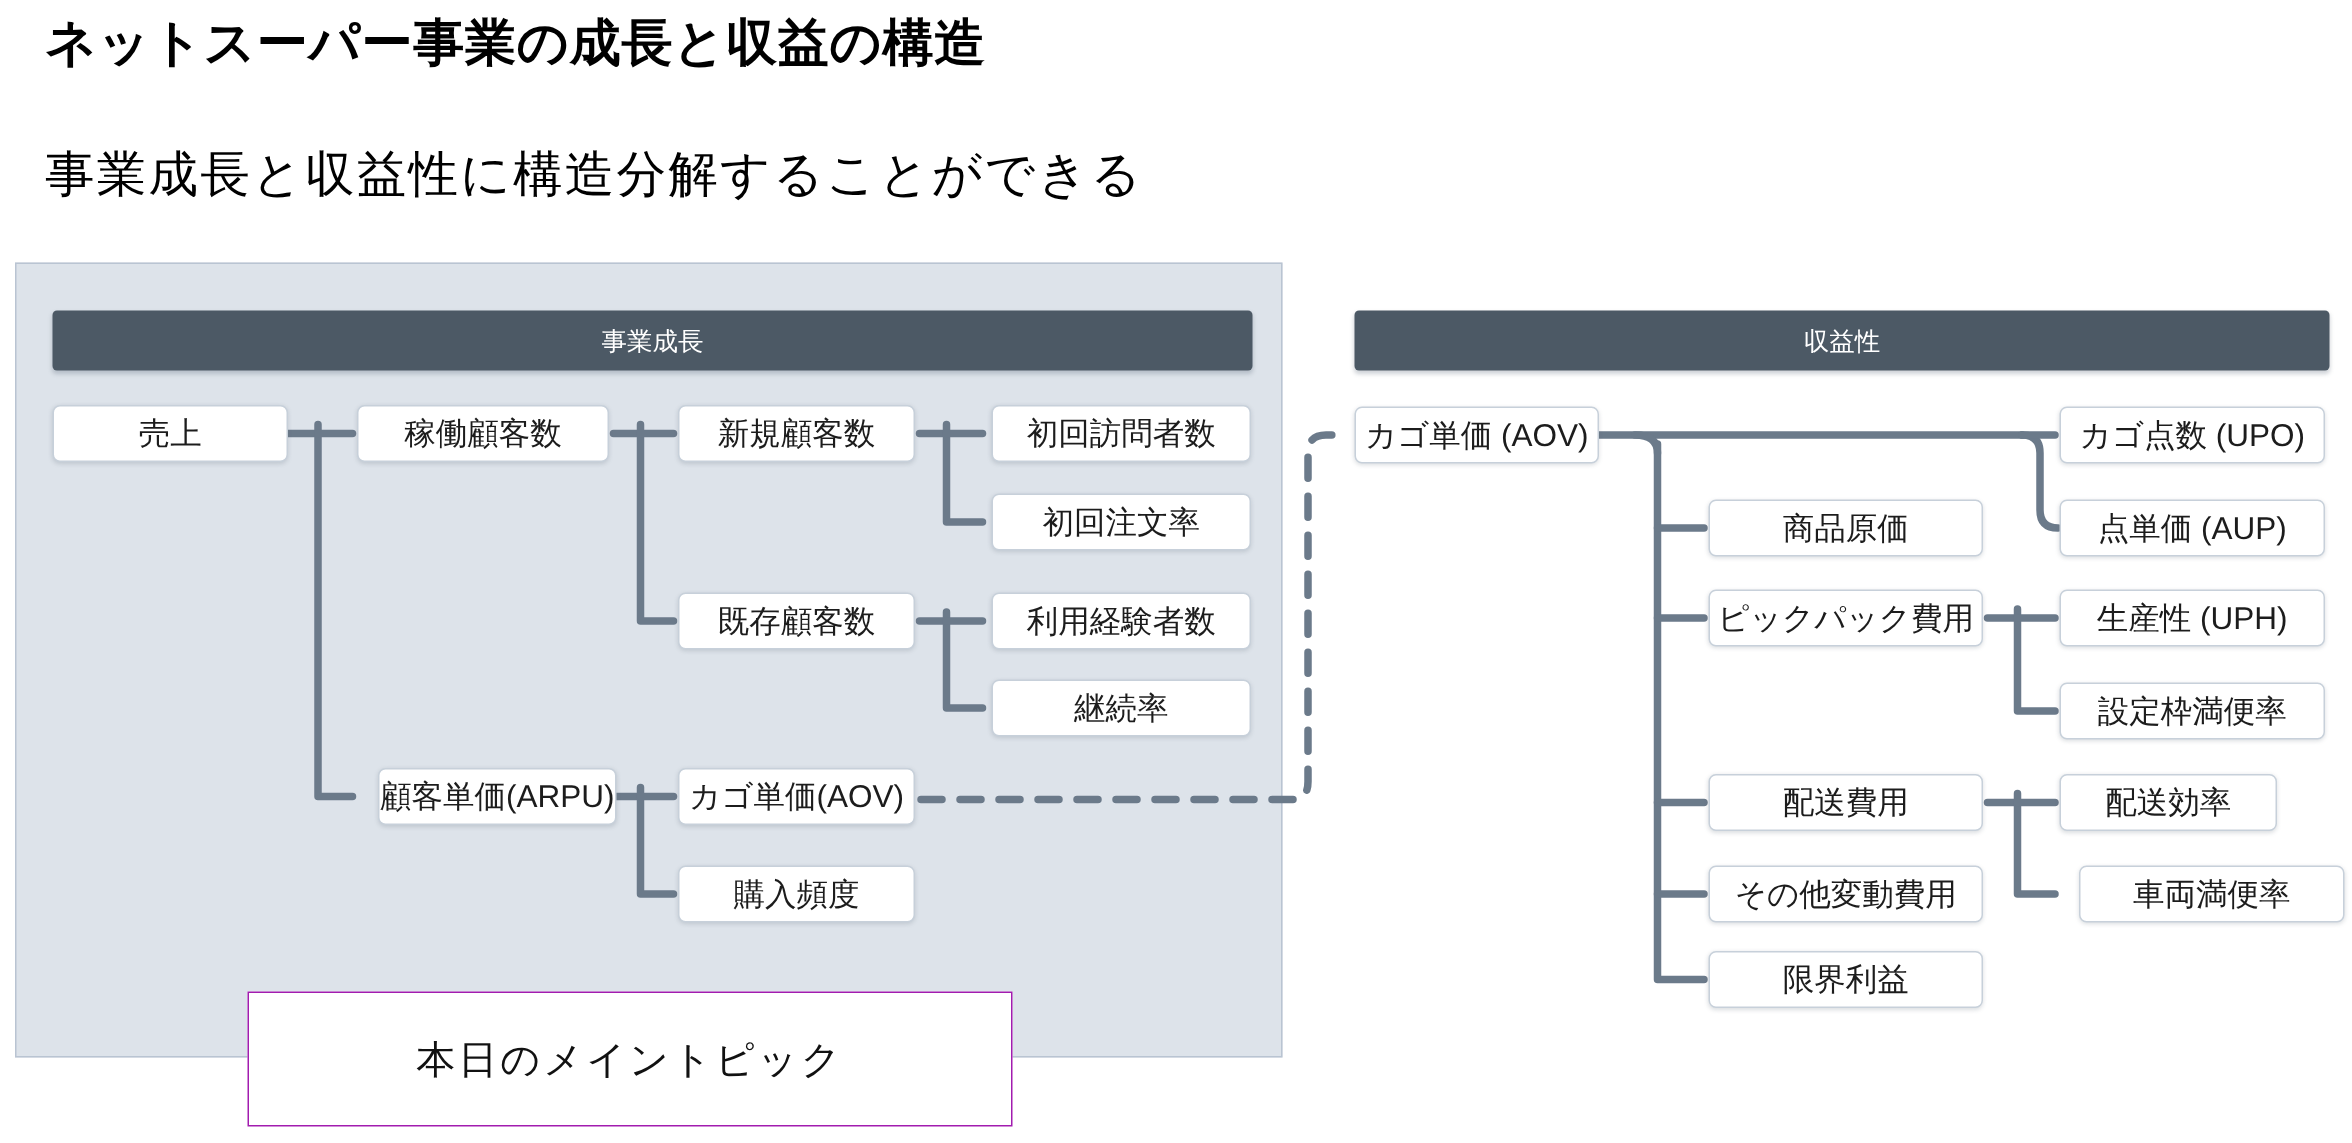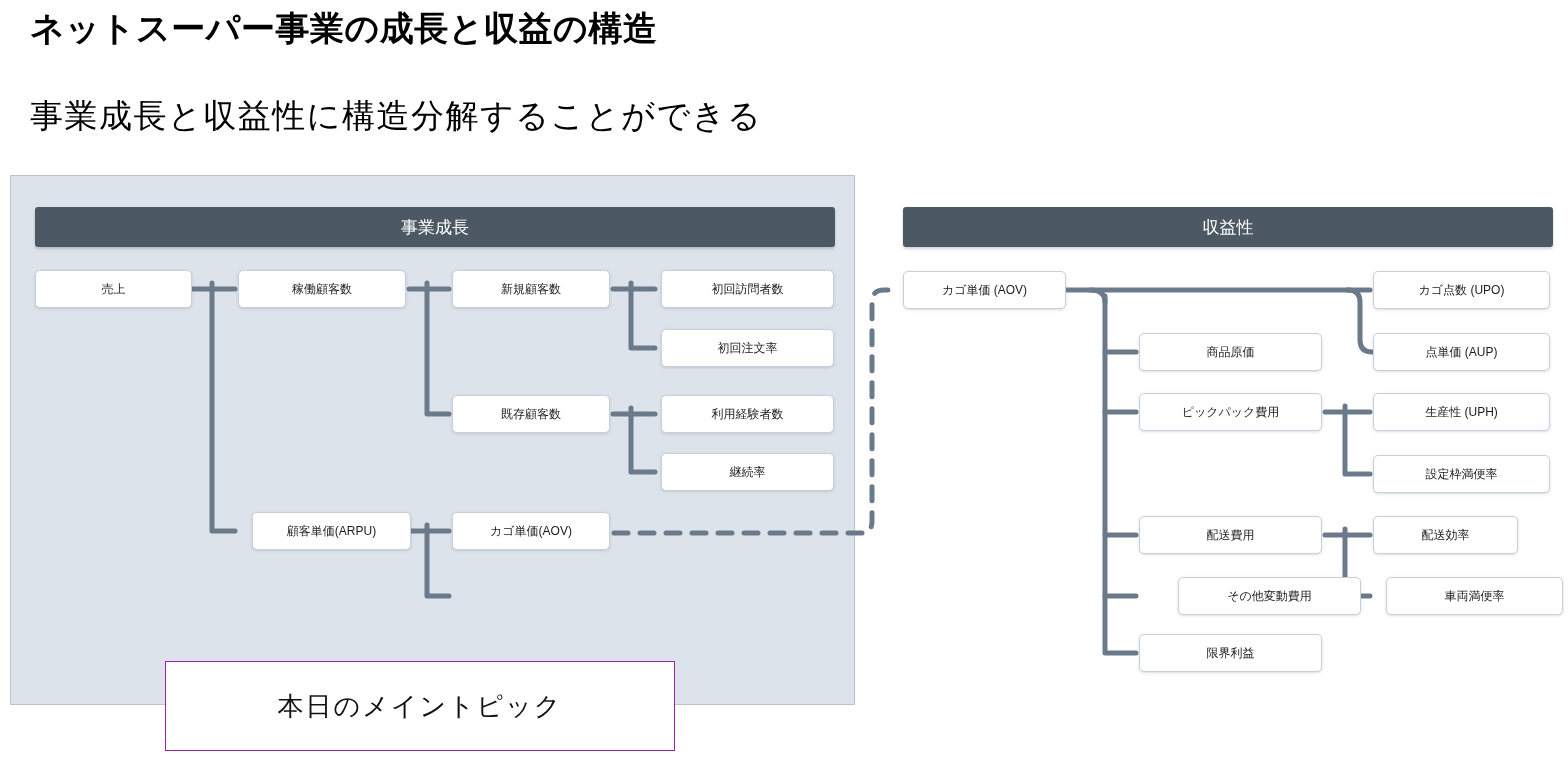--- a/index.html
+++ b/index.html
@@ -64,21 +64,21 @@
   
   .node {
     position: absolute;
     background: #ffffff;
     border: 1px solid #c7d0da;
     border-radius: 5px;
     box-shadow: 0 1px 3px rgba(90,105,120,0.22);
     display: flex;
     align-items: center;
     justify-content: center;
-    font-size: 12px;
+    font-size: 21px;
     color: #1c1c1c;
     box-sizing: border-box;
     white-space: nowrap;
   }
 
   
   .callout {
     position: absolute;
     left: 165px; top: 661px;
     width: 510px; height: 90px;
@@ -162,31 +162,32 @@
   <div class="node" style="left:35px;  top:270px; width:157px; height:38px;">売上</div>
   <div class="node" style="left:238px; top:270px; width:168px; height:38px;">稼働顧客数</div>
   <div class="node" style="left:452px; top:270px; width:158px; height:38px;">新規顧客数</div>
   <div class="node" style="left:661px; top:270px; width:173px; height:38px;">初回訪問者数</div>
   <div class="node" style="left:661px; top:329px; width:173px; height:38px;">初回注文率</div>
   <div class="node" style="left:452px; top:395px; width:158px; height:38px;">既存顧客数</div>
   <div class="node" style="left:661px; top:395px; width:173px; height:38px;">利用経験者数</div>
   <div class="node" style="left:661px; top:453px; width:173px; height:38px;">継続率</div>
   <div class="node" style="left:252px; top:512px; width:159px; height:38px;">顧客単価(ARPU)</div>
   <div class="node" style="left:452px; top:512px; width:158px; height:38px;">カゴ単価(AOV)</div>
+  <div class="node" style="left:452px; top:577px; width:158px; height:38px;">購入頻度</div>
 
   <div class="section-header" id="header-profit">収益性</div>
 
   <div class="node" style="left:903px;  top:271px; width:163px; height:38px;">カゴ単価 (AOV)</div>
   <div class="node" style="left:1373px; top:271px; width:177px; height:38px;">カゴ点数 (UPO)</div>
   <div class="node" style="left:1373px; top:333px; width:177px; height:38px;">点単価 (AUP)</div>
   <div class="node" style="left:1139px; top:333px; width:183px; height:38px;">商品原価</div>
   <div class="node" style="left:1139px; top:393px; width:183px; height:38px;">ピックパック費用</div>
   <div class="node" style="left:1373px; top:393px; width:177px; height:38px;">生産性 (UPH)</div>
   <div class="node" style="left:1373px; top:455px; width:177px; height:38px;">設定枠満便率</div>
   <div class="node" style="left:1139px; top:516px; width:183px; height:38px;">配送費用</div>
   <div class="node" style="left:1373px; top:516px; width:145px; height:38px;">配送効率</div>
-  <div class="node" style="left:1139px; top:577px; width:183px; height:38px;margin-left:39px;">その他変動費用</div>
+  <div class="node" style="left:1139px; top:577px; width:183px; height:38px;">その他変動費用</div>
   <div class="node" style="left:1373px; top:577px; width:177px; height:38px;margin-left:13px;">車両満便率</div>
   <div class="node" style="left:1139px; top:634px; width:183px; height:38px;">限界利益</div>
 
   <div class="callout">本日のメイントピック</div>
 
 </div>
 
 </body></html>

